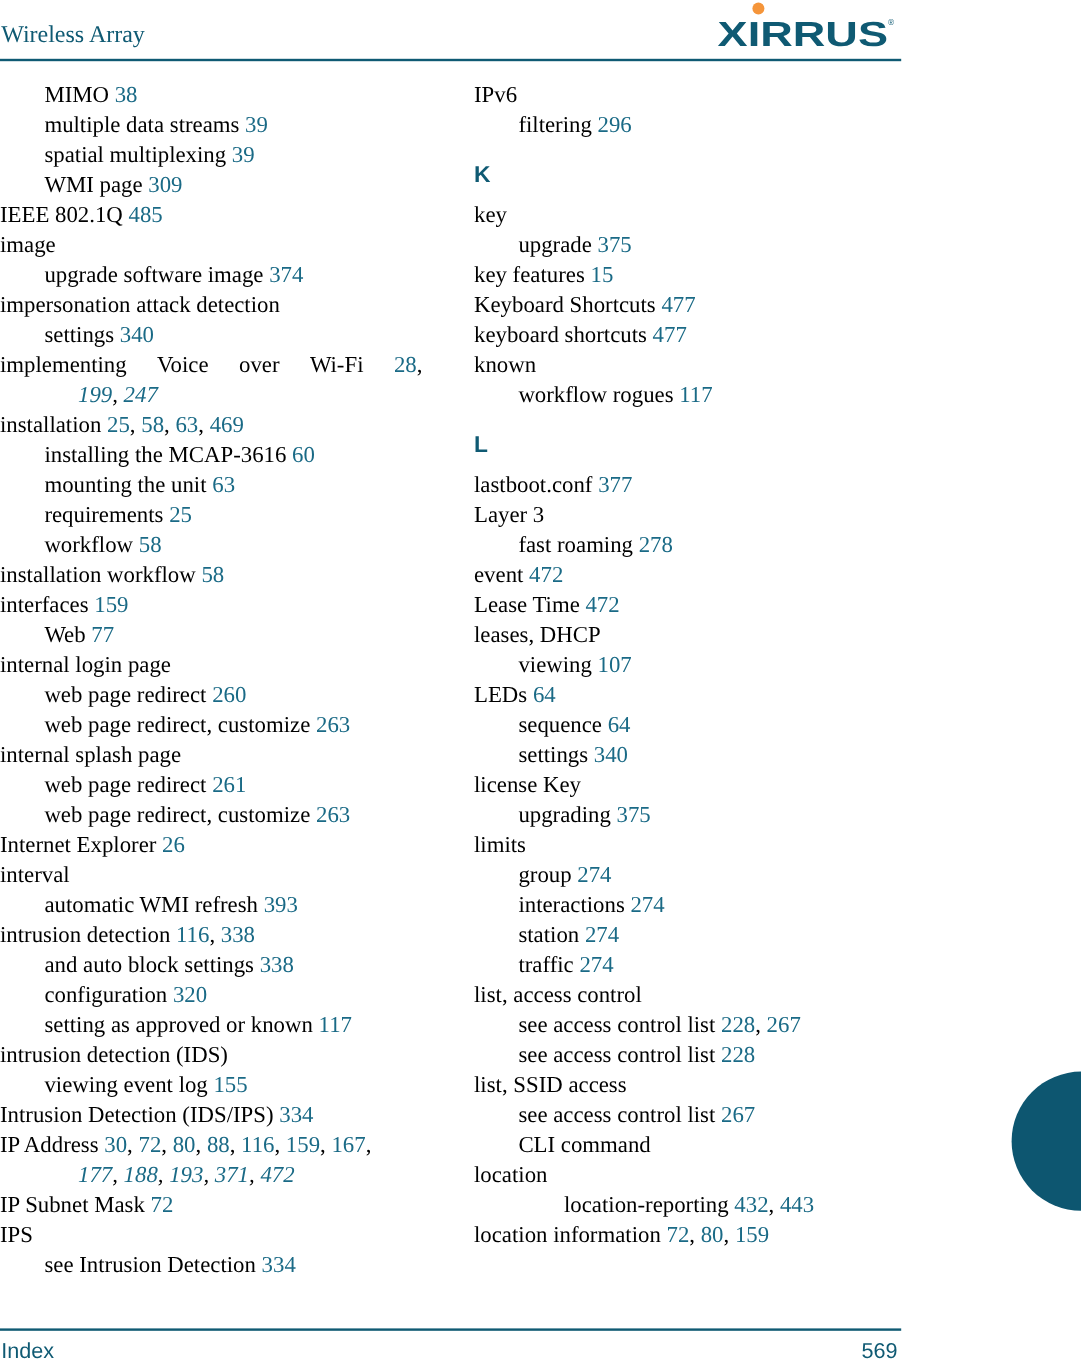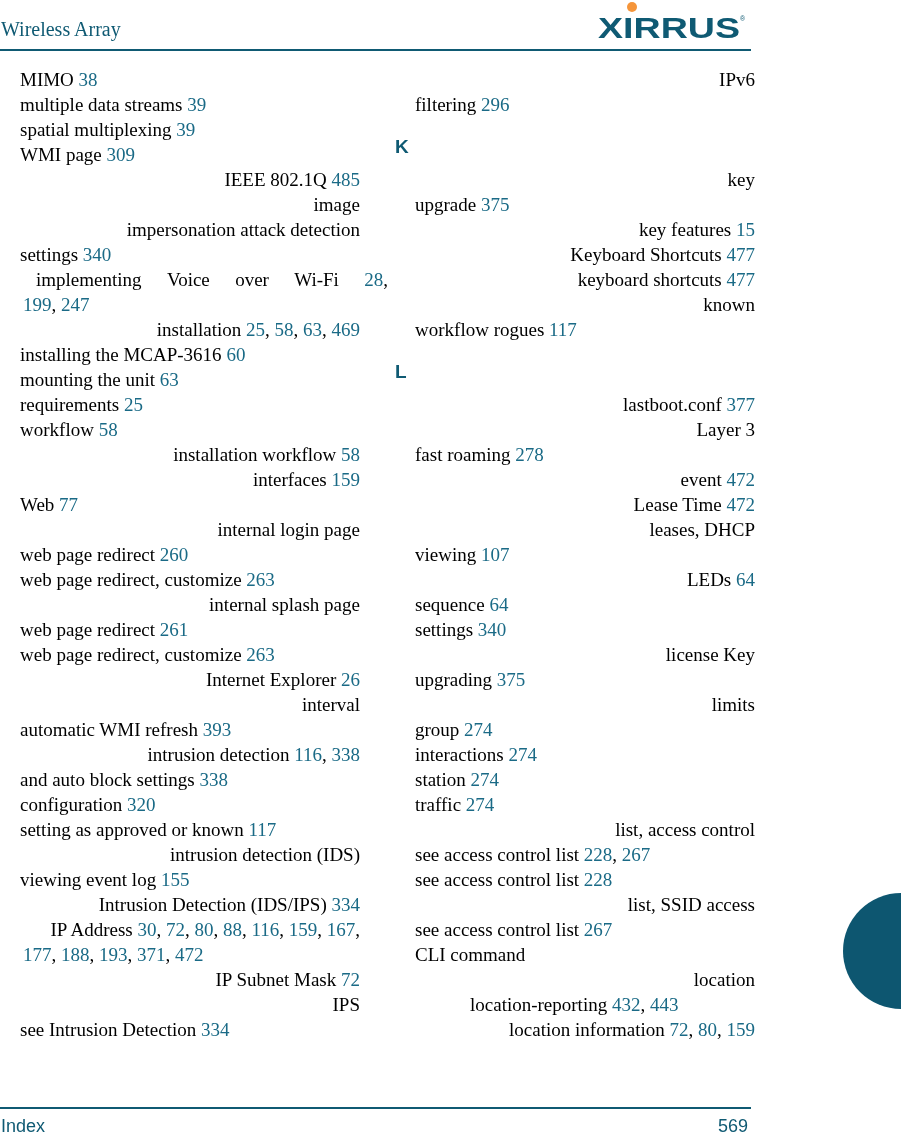--- a/index.html
+++ b/index.html
@@ -6,24 +6,24 @@
   body { width:901px; height:1133px; position:relative; overflow:hidden;
          font-family:"Liberation Serif","DejaVu Serif",serif; color:#000; }
   .header-title { position:absolute; left:1px; top:18px; font-size:20px; color:#0f5a73;
          font-family:"Liberation Serif",serif; }
   .logo { position:absolute; left:596px; top:1px; width:152px; height:40px; }
   .rule { position:absolute; left:0; width:751px; height:2px; background:#0f5a73; }
   .col { position:absolute; top:67px; font-size:19px; line-height:25px; }
   .col-left { left:0; width:360px; }
   .col-right { left:395px; width:360px; }
   .entry { display:block; white-space:nowrap; }
-  .lvl1 { padding-left:0;text-align:right; }
-  .lvl2 { padding-left:20px; }
+  .lvl1 { padding-left:0; }
+  .lvl2 { padding-left:37px; }
   .lvl3 { padding-left:75px; }
-  .cont { padding-left:23px; }
+  .cont { padding-left:65px;font-style:italic; }
   .pg { color:#1a6a86; }
   .sep { color:#000; }
   .letter { display:block; font-family:"Liberation Sans","DejaVu Sans",sans-serif;
             font-weight:bold; color:#0f5a73; font-size:19px; height:25px; line-height:25px; margin-top:17px; margin-bottom:8px; }
   .justify { display:flex; justify-content:space-between; width:352px; }
   .footer { position:absolute; top:1116px; font-family:"Liberation Sans","DejaVu Sans",sans-serif;
             font-size:18px; color:#0f5a73; }
   .footer-left { left:1px; }
   .footer-right { left:700px; width:48px; text-align:right; }
   .thumb-tab { position:absolute; left:843px; top:893px; width:116px; height:116px;
@@ -42,23 +42,24 @@
   <div class="rule" style="top:49px;"></div>
 </div>
 
 <div class="col col-left" id="col-left">
     <div class="entry lvl2"><span>MIMO</span> <span class="pg">38</span></div>
     <div class="entry lvl2"><span>multiple data streams</span> <span class="pg">39</span></div>
     <div class="entry lvl2"><span>spatial multiplexing</span> <span class="pg">39</span></div>
     <div class="entry lvl2"><span>WMI page</span> <span class="pg">309</span></div>
     <div class="entry lvl1"><span>IEEE 802.1Q</span> <span class="pg">485</span></div>
     <div class="entry lvl1"><span>image</span></div>
+    <div class="entry lvl2"><span>upgrade software image</span> <span class="pg">374</span></div>
     <div class="entry lvl1"><span>impersonation attack detection</span></div>
     <div class="entry lvl2"><span>settings</span> <span class="pg">340</span></div>
-    <div class="entry lvl1 justify" style="display: flex; margin-left: 36px;">
+    <div class="entry lvl1 justify" style="display: flex;">
       <span>implementing</span>
       <span>Voice</span>
       <span>over</span>
       <span>Wi-Fi</span>
       <span> <span class="pg">28</span><span class="sep">, </span></span>
     </div>
     <div class="entry cont"><span class="pg">199</span><span class="sep">, </span><span class="pg">247</span></div>
     <div class="entry lvl1"><span>installation</span> <span class="pg">25</span><span class="sep">, </span><span class="pg">58</span><span class="sep">, </span><span class="pg">63</span><span class="sep">, </span><span class="pg">469</span></div>
     <div class="entry lvl2"><span>installing the MCAP-3616</span> <span class="pg">60</span></div>
     <div class="entry lvl2"><span>mounting the unit</span> <span class="pg">63</span></div>

